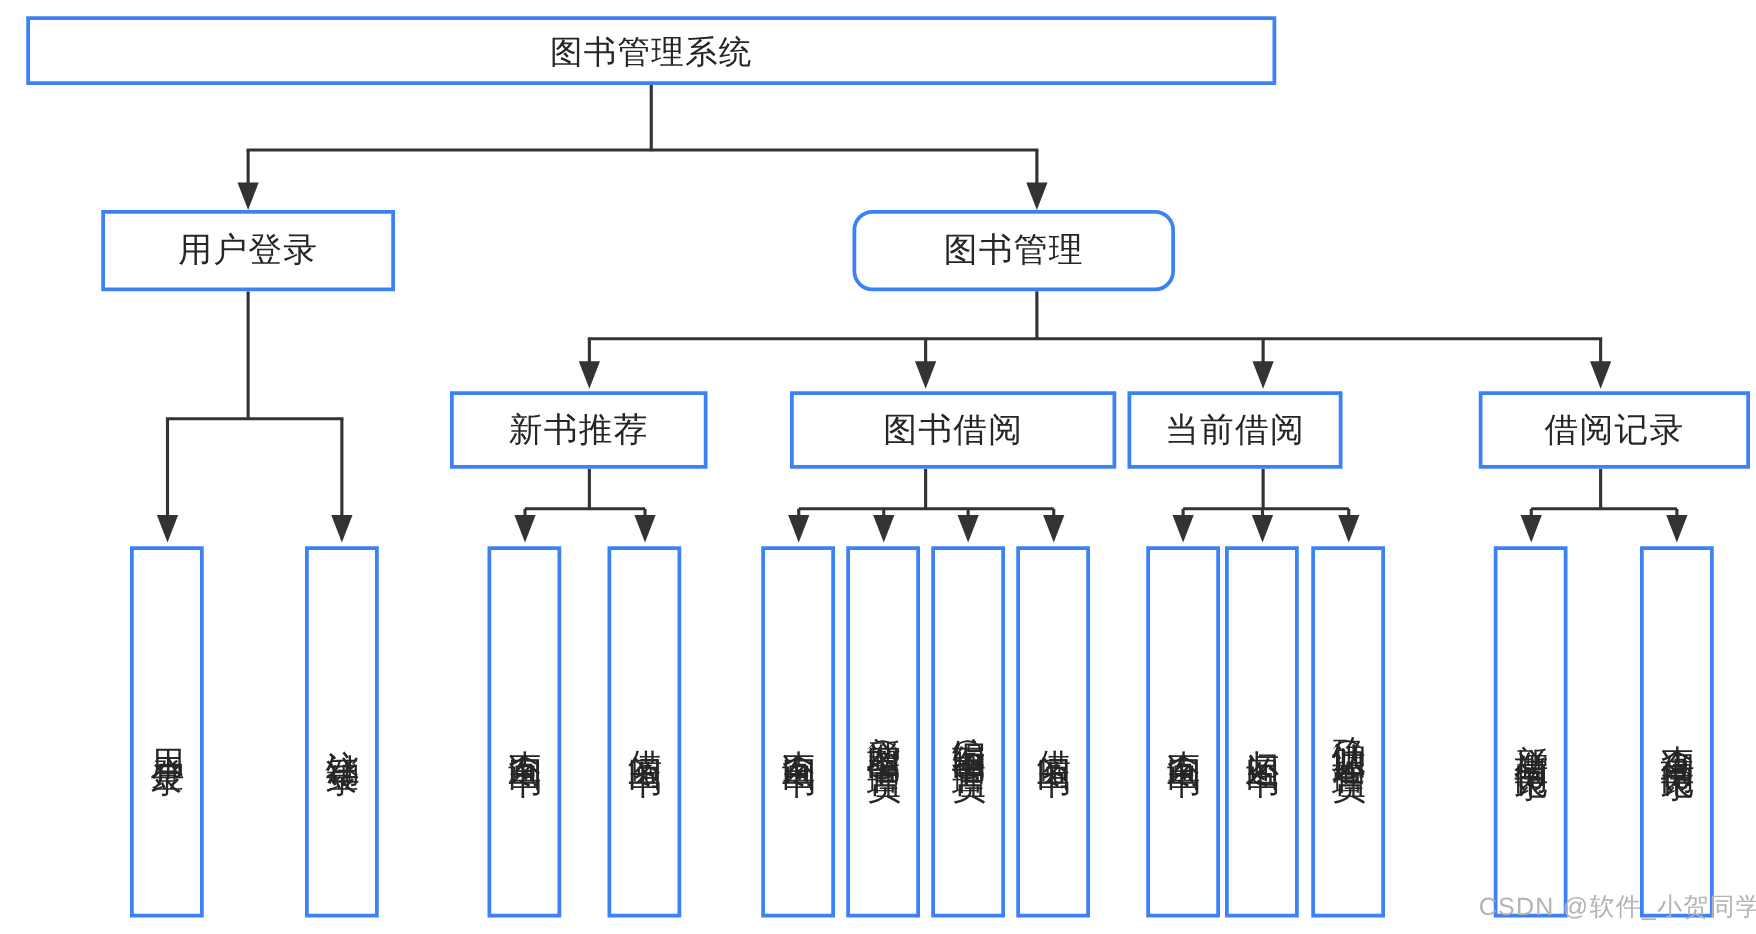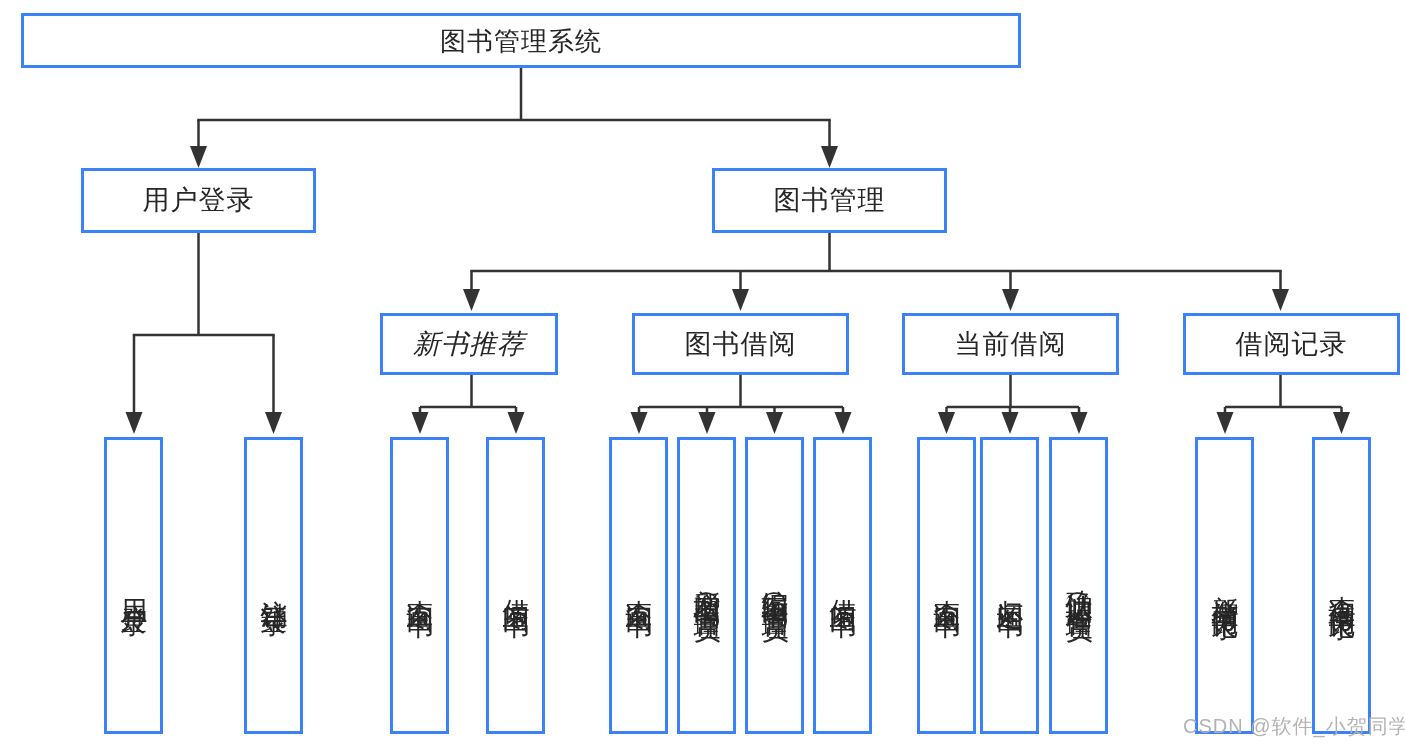--- a/index.html
+++ b/index.html
@@ -95,31 +95,31 @@
     </g>
   </svg>
 
   <div class="box" style="left:21px; top:13px; width:1000px; height:55px;">
     <span class="h-label root-label">图书管理系统</span>
   </div>
 
   <div class="box" style="left:81px; top:168px; width:235px; height:65px;">
     <span class="h-label">用户登录</span>
   </div>
-  <div class="box" style="left:712px; top:168px; width:235px; height:65px;">
+  <div class="box" style="left:682px; top:168px; width:258px; height:65px;border-radius:16px;">
     <span class="h-label">图书管理</span>
   </div>
 
-  <div class="box" style="left:380px; top:313px; width:178px; height:62px;font-style:italic;">
+  <div class="box" style="left:360px; top:313px; width:206px; height:62px;">
     <span class="h-label">新书推荐</span>
   </div>
-  <div class="box" style="left:632px; top:313px; width:217px; height:62px;">
+  <div class="box" style="left:632px; top:313px; width:261px; height:62px;">
     <span class="h-label">图书借阅</span>
   </div>
-  <div class="box" style="left:902px; top:313px; width:217px; height:62px;">
+  <div class="box" style="left:902px; top:313px; width:172px; height:62px;">
     <span class="h-label">当前借阅</span>
   </div>
   <div class="box" style="left:1172px; top:313px; width:217px; height:62px;margin-left:11px;">
     <span class="h-label">借阅记录</span>
   </div>
 
   <div class="box" style="left:104px; top:437px; width:59px; height:297px;">
     <span class="v-label">用户登录</span>
   </div>
   <div class="box" style="left:244px; top:437px; width:59px; height:297px;">

